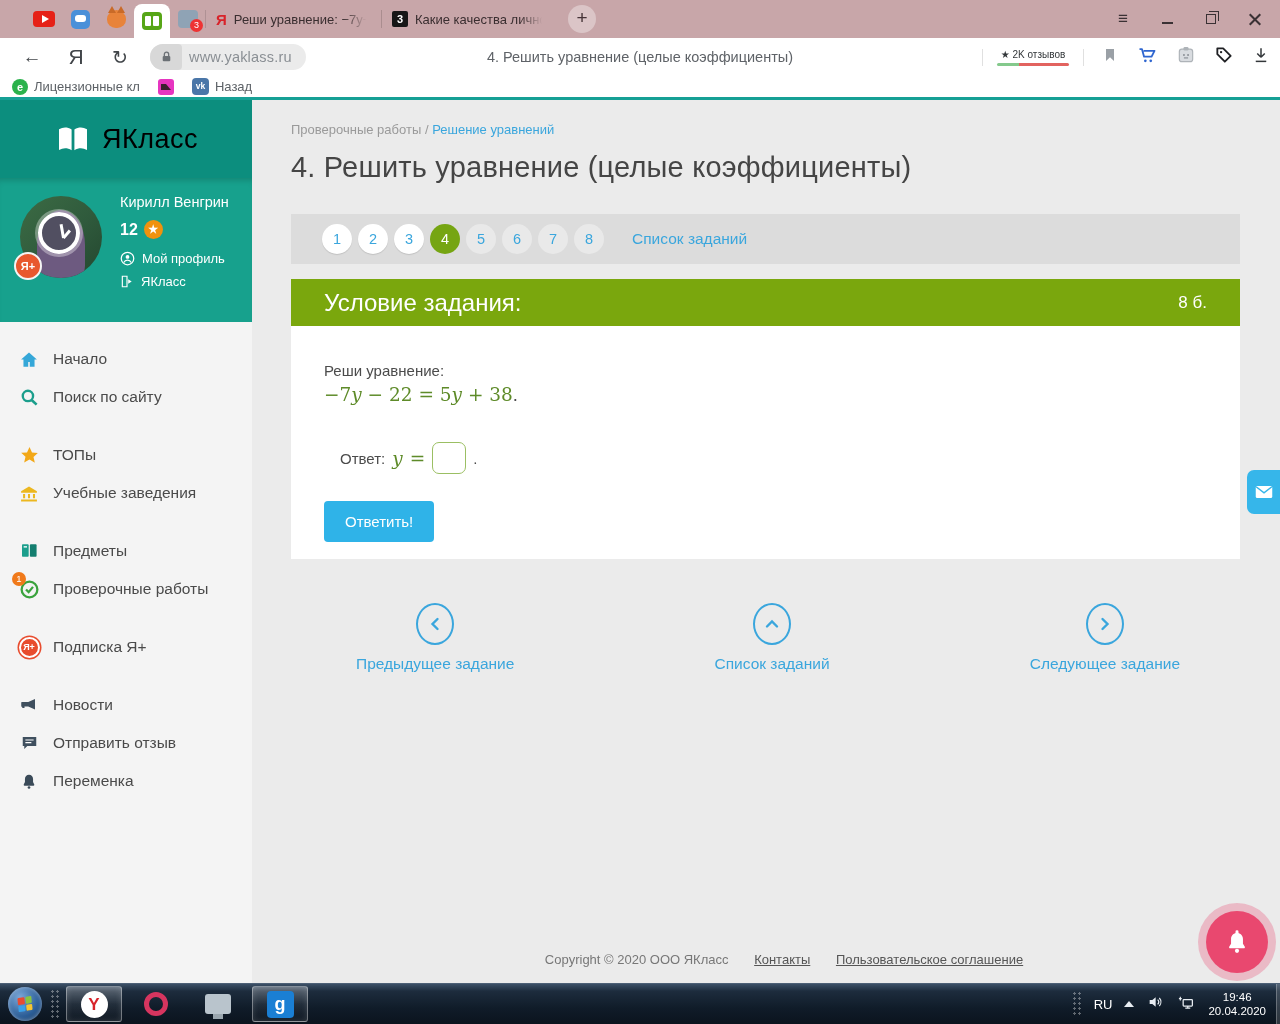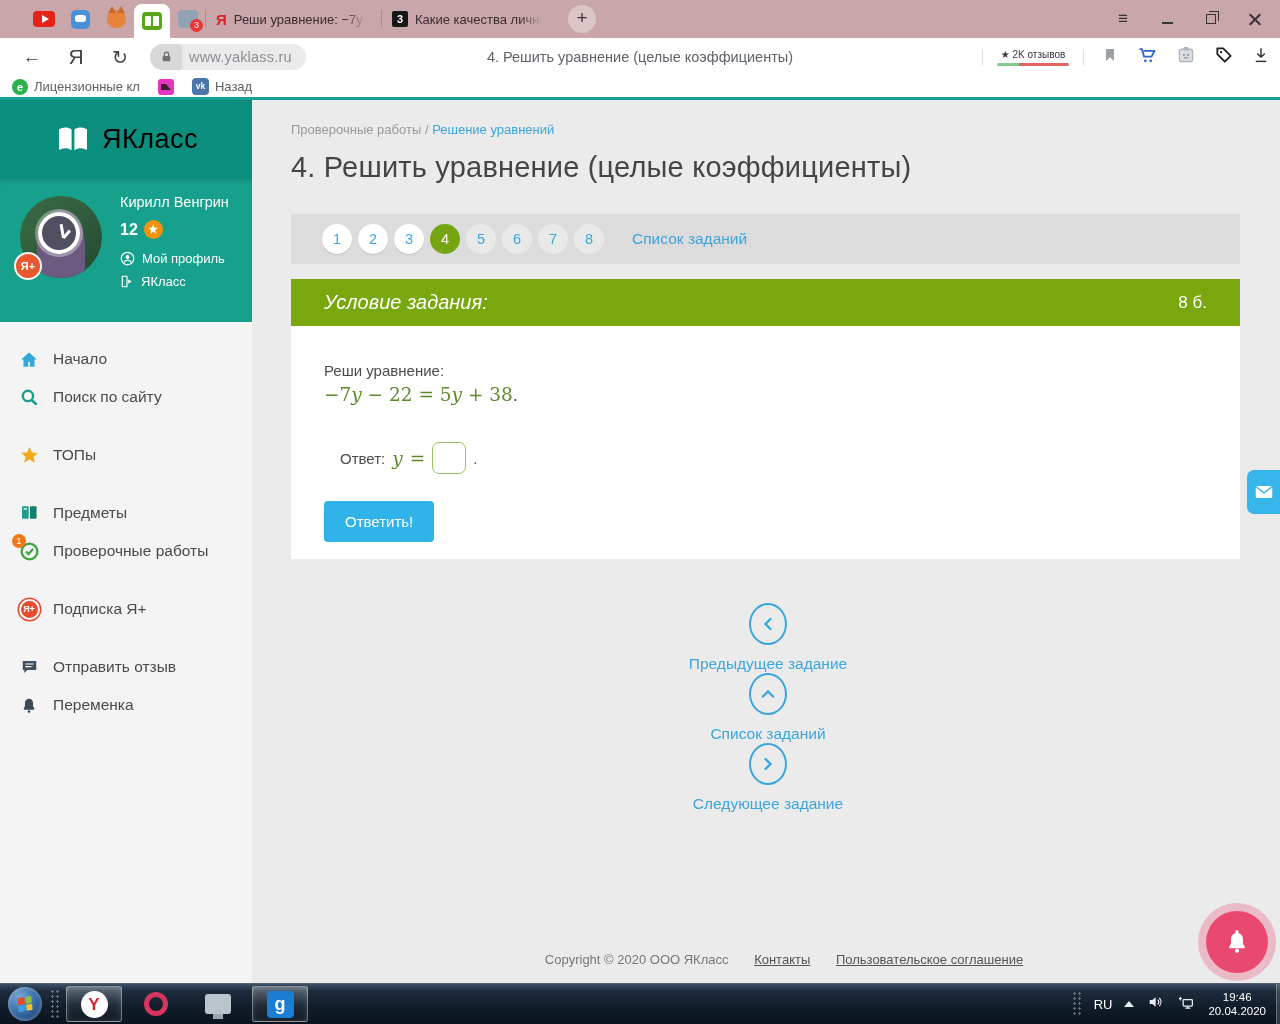--- a/index.html
+++ b/index.html
@@ -90,34 +90,34 @@
   .page-h1 { font-size:29px; color:#454545; font-weight:normal; margin-top:14px; letter-spacing:.2px; }
 
   .task-strip { margin-top:30px; width:949px; height:50px; background:#dcdcdc; display:flex; align-items:center; padding-left:31px; gap:6px; }
   .tnum { width:30px; height:30px; border-radius:50%; border:none; background:#fff; color:#3aa6dd; font-size:14.5px; font-family:"Liberation Sans",sans-serif; cursor:pointer; box-shadow:0 1px 1px rgba(0,0,0,.12); }
   .tnum.todo { background:#e9e9e9; box-shadow:none; }
   .tnum.active { background:#76a512; color:#fff; box-shadow:none; }
   .strip-link { margin-left:22px; color:#3aa6dd; font-size:15.5px; cursor:pointer; }
 
   .card { margin-top:15px; width:949px; }
   .card-head { height:47px; background:#7aa70d; color:#fff; display:flex; align-items:center; justify-content:space-between; padding:0 33px; }
-  .card-head .h { font-size:20px;font-style:italic; }
+  .card-head .h { font-size:24px; }
   .card-head .pts { font-size:17px; }
   .card-body { background:#fff; height:233px; padding:36px 33px 0; }
   .prompt { font-size:15px; color:#4b4b4b; }
   .equation { font-family:"DejaVu Serif", serif; font-size:18.5px; color:#5e8b29; margin-top:5px; }
   .equation .v { font-style:italic; }
   .equation .dot { color:#4b4b4b; font-family:"Liberation Sans",sans-serif; }
   .answer-row { margin-top:36px; display:flex; align-items:center; gap:7px; font-size:15px; color:#4b4b4b;margin-left:16px; }
   .math { font-family:"DejaVu Serif", serif; font-size:18.5px; color:#5e8b29; }
   .math.v { font-style:italic; }
   .answer-input { width:34px; height:32px; border:1.5px solid #9bbf63; border-radius:7px; background:#fff; outline:none; font-size:16px; text-align:center; }
   .submit-btn { margin-top:27px; background:#2fb3e8; border:none; border-radius:4px; color:#fff; font-size:15px; padding:12px 21px; cursor:pointer; font-family:"Liberation Sans",sans-serif; }
 
-  .bottom-nav { margin-top:44px; width:949px; display:flex; justify-content:space-between; padding:0 60px 0 65px;flex-direction:column; }
+  .bottom-nav { margin-top:44px; width:949px; display:flex; justify-content:space-between; padding:0 60px 0 65px; }
   .bn { display:flex; flex-direction:column; align-items:center; gap:10px; cursor:pointer; }
   .bn-circle { width:38px; height:42px; border:2px solid #3aa6dd; border-radius:50%; display:flex; align-items:center; justify-content:center; }
   .bn-label { color:#3aa6dd; font-size:15.5px; }
 
   .footer { position:absolute; bottom:16px; left:18px; width:100%; text-align:center; font-size:13px; color:#777; }
   .footer a { color:#555; text-decoration:underline; margin-left:22px; cursor:pointer; }
 
   .feedback-tab { position:absolute; right:0; top:370px; width:33px; height:44px; background:#36b6ea; border-radius:7px 0 0 7px; display:flex; align-items:center; justify-content:center; cursor:pointer; }
   .bell-btn { position:absolute; right:12px; bottom:10px; width:62px; height:62px; border-radius:50%; background:#e9486f; box-shadow:0 0 0 8px rgba(233,72,111,.30); display:flex; align-items:center; justify-content:center; cursor:pointer; }
 
@@ -315,20 +315,28 @@
       </div>
       <div class="mi-gap"></div>
       <div class="mi">
         <span class="ic">
             <svg width="21" height="20" viewBox="0 0 24 24">
               <path d="M12 2.5 15 9l7 .7-5.2 4.6 1.6 7-6.4-3.8L5.6 21l1.6-7L2 9.4 9 9z" fill="#f2a818"></path>
             </svg>
           </span>
         <span>ТОПы</span>
       </div>
+      <div class="mi">
+        <span class="ic">
+            <svg width="20" height="19" viewBox="0 0 24 24">
+              <path d="M2 9 12 3l10 6v2H2zM4.5 12.5h2.6V18H4.5zm6.2 0h2.6V18h-2.6zm6.3 0h2.6V18H17zM2 19.5h20V22H2z" fill="#ecb71f"></path>
+            </svg>
+          </span>
+        <span>Учебные заведения</span>
+      </div>
       <div class="mi-gap"></div>
       <div class="mi">
         <span class="ic">
             <svg width="21" height="20" viewBox="0 0 24 24">
               <rect x="3" y="4" width="8" height="15" rx="1" fill="#1b9e8c"></rect>
               <rect x="12.5" y="4" width="8" height="15" rx="1" fill="#147e6f"></rect>
               <rect x="5" y="6" width="4" height="2" fill="#fff" opacity=".8"></rect>
             </svg>
           </span>
         <span>Предметы</span>
@@ -344,20 +352,29 @@
         <span>Проверочные работы</span>
       </div>
       <div class="mi-gap"></div>
       <div class="mi">
         <span class="ic">
             <span class="yap">Я+</span>
           </span>
         <span>Подписка Я+</span>
       </div>
       <div class="mi-gap"></div>
+      <div class="mi">
+        <span class="ic">
+            <svg width="20" height="18" viewBox="0 0 24 24">
+              <path d="M20 4v14l-9-4H6v2H3v-2.5H2v-5h1V8h3l-.01.01H11z" fill="#3f4f5e"></path>
+              <rect x="2" y="8" width="2.4" height="6.5" fill="#3f4f5e"></rect>
+            </svg>
+          </span>
+        <span>Новости</span>
+      </div>
       <div class="mi">
         <span class="ic">
             <svg width="19" height="18" viewBox="0 0 24 24">
               <path d="M3 4h18v12H9l-4 4v-4H3z" fill="#3f4f5e"></path>
               <path d="M6.5 8h11M6.5 11.5h8" stroke="#fff" stroke-width="1.6"></path>
             </svg>
           </span>
         <span>Отправить отзыв</span>
       </div>
       <div class="mi">

